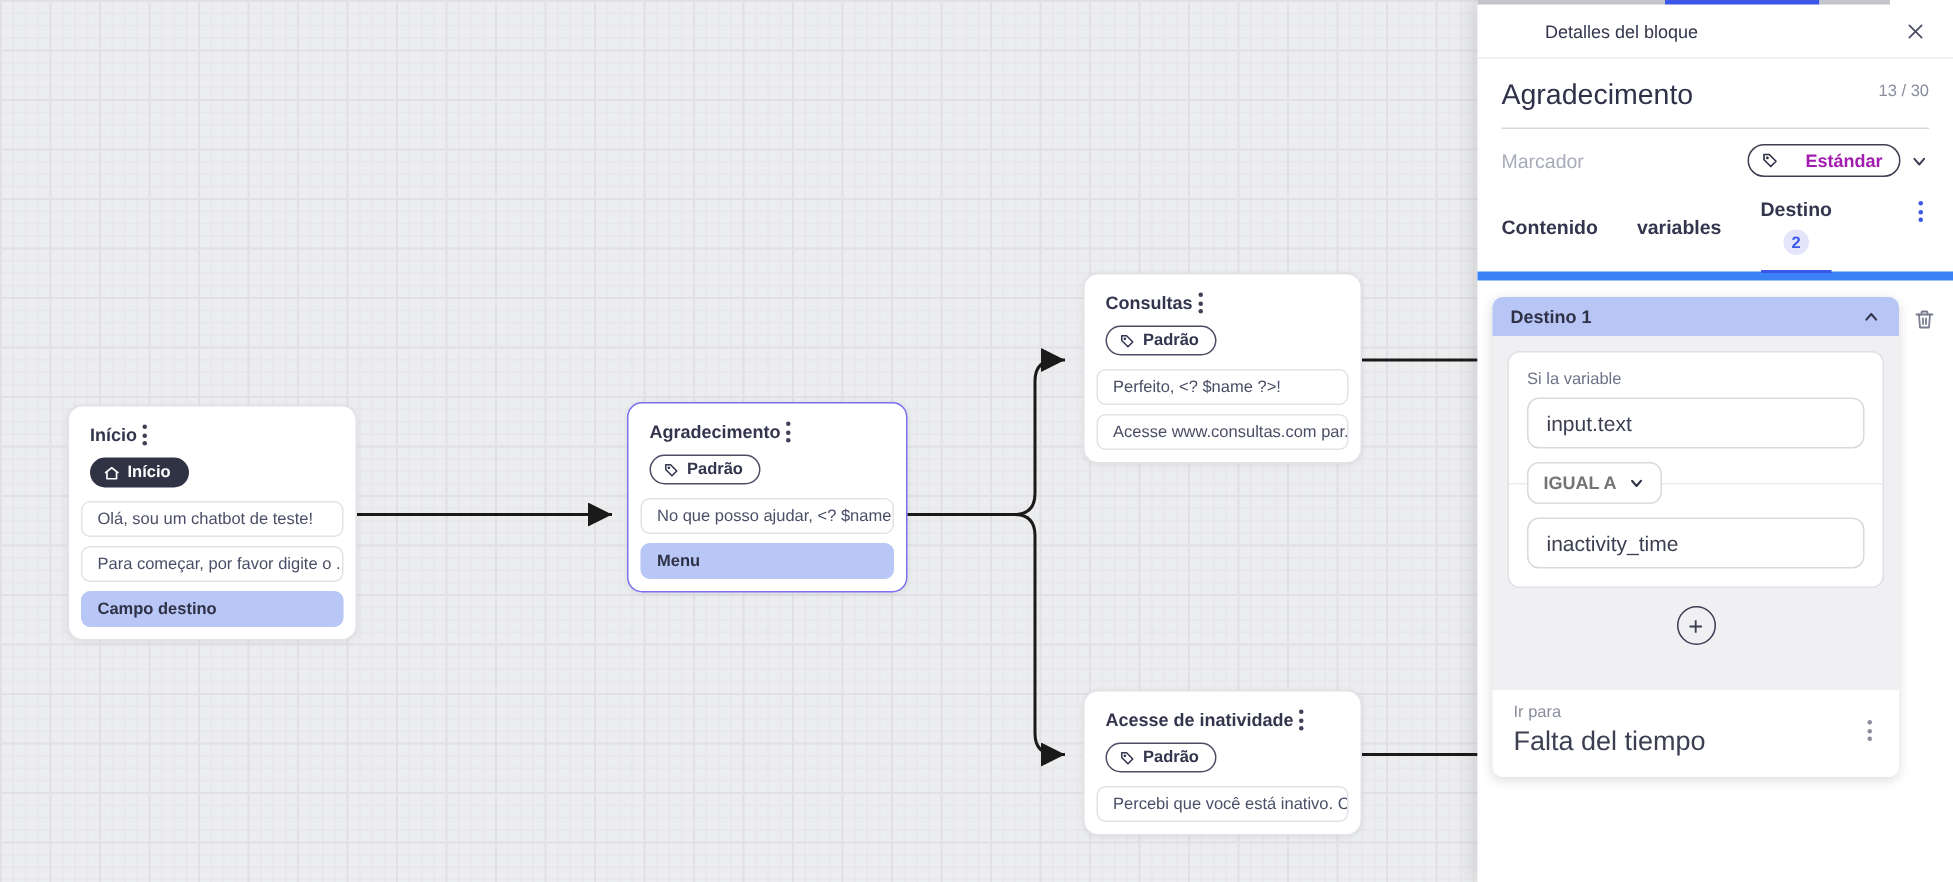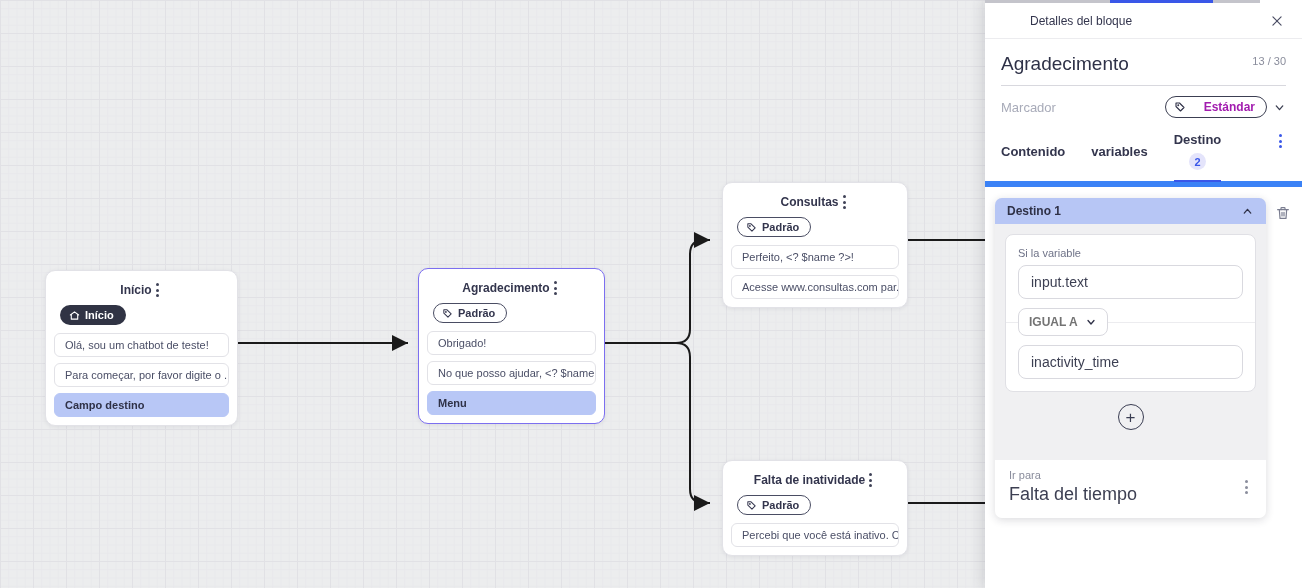--- a/index.html
+++ b/index.html
@@ -18,21 +18,21 @@
     background-size: 33px 33px, 33px 33px, 8.25px 8.25px, 8.25px 8.25px;
   }
   .edges { position:absolute; inset:0; pointer-events:none; }
 
   
   .node {
     position:absolute; background:#fff; border:1px solid #e2e2e7; border-radius:10px;
     box-shadow:0 1px 4px rgba(40,40,60,.08); padding:10px 8px 8px;
   }
   .node.selected { border:1.5px solid #7c6ff0; }
-  .node-head { display:flex; justify-content:center; align-items:center; padding:0 6px 0 6px; }
+  .node-head { display:flex; justify-content:flex-start; align-items:center; padding:0 6px 0 6px; }
   .node-title { font-size:12px; font-weight:bold; color:#33354d; white-space:nowrap; }
   .kebab { display:inline-flex; flex-direction:column; gap:2.5px; padding:2px 4px; cursor:pointer; }
   .kebab i { width:3px; height:3px; border-radius:50%; background:currentColor; }
   .kebab.dark { color:#3f4257; }
   .kebab.blue { color:#3a57e8; }
   .kebab.gray { color:#8a8d9c; }
   .badge-row { padding:6px 6px 8px; }
   .badge-start {
     display:inline-flex; align-items:center; gap:5px; background:#303344; color:#fff;
     border-radius:999px; padding:4px 12px 4px 9px; font-size:11px; font-weight:bold;
@@ -180,21 +180,20 @@
     <div class="badge-row">
       <span class="badge-outline">
         <svg class="ic" width="11" height="11" viewBox="0 0 24 24" fill="none" stroke="#33354d" stroke-width="2.2" stroke-linejoin="round">
           <path d="M4 4 h7 l9 9 -7 7 -9 -9 z"></path>
             <circle cx="8.5" cy="8.5" r="0.8" fill="#33354d"></circle>
         </svg>
         <span>Padrão</span>
       </span>
     </div>
     <div class="node-items">
-      <div class="node-item">Obrigado!</div>
       <div class="node-item">No que posso ajudar, &lt;? $name ...</div>
       <div class="node-item hl">Menu</div>
     </div>
   </div>
 
   <div class="node" style="left:722px; top:182px; width:186px;">
     <div class="node-head">
       <span class="node-title">Consultas</span>
       <span class="kebab dark">
           <i></i>
@@ -212,21 +211,21 @@
       </span>
     </div>
     <div class="node-items">
       <div class="node-item">Perfeito, &lt;? $name ?&gt;!</div>
       <div class="node-item">Acesse www.consultas.com par...</div>
     </div>
   </div>
 
   <div class="node" style="left:722px; top:460px; width:186px;">
     <div class="node-head">
-      <span class="node-title">Falta de inatividade</span>
+      <span class="node-title">Acesse de inatividade</span>
       <span class="kebab dark">
           <i></i>
           <i></i>
           <i></i>
         </span>
     </div>
     <div class="badge-row">
       <span class="badge-outline">
         <svg class="ic" width="11" height="11" viewBox="0 0 24 24" fill="none" stroke="#33354d" stroke-width="2.2" stroke-linejoin="round">
           <path d="M4 4 h7 l9 9 -7 7 -9 -9 z"></path>

